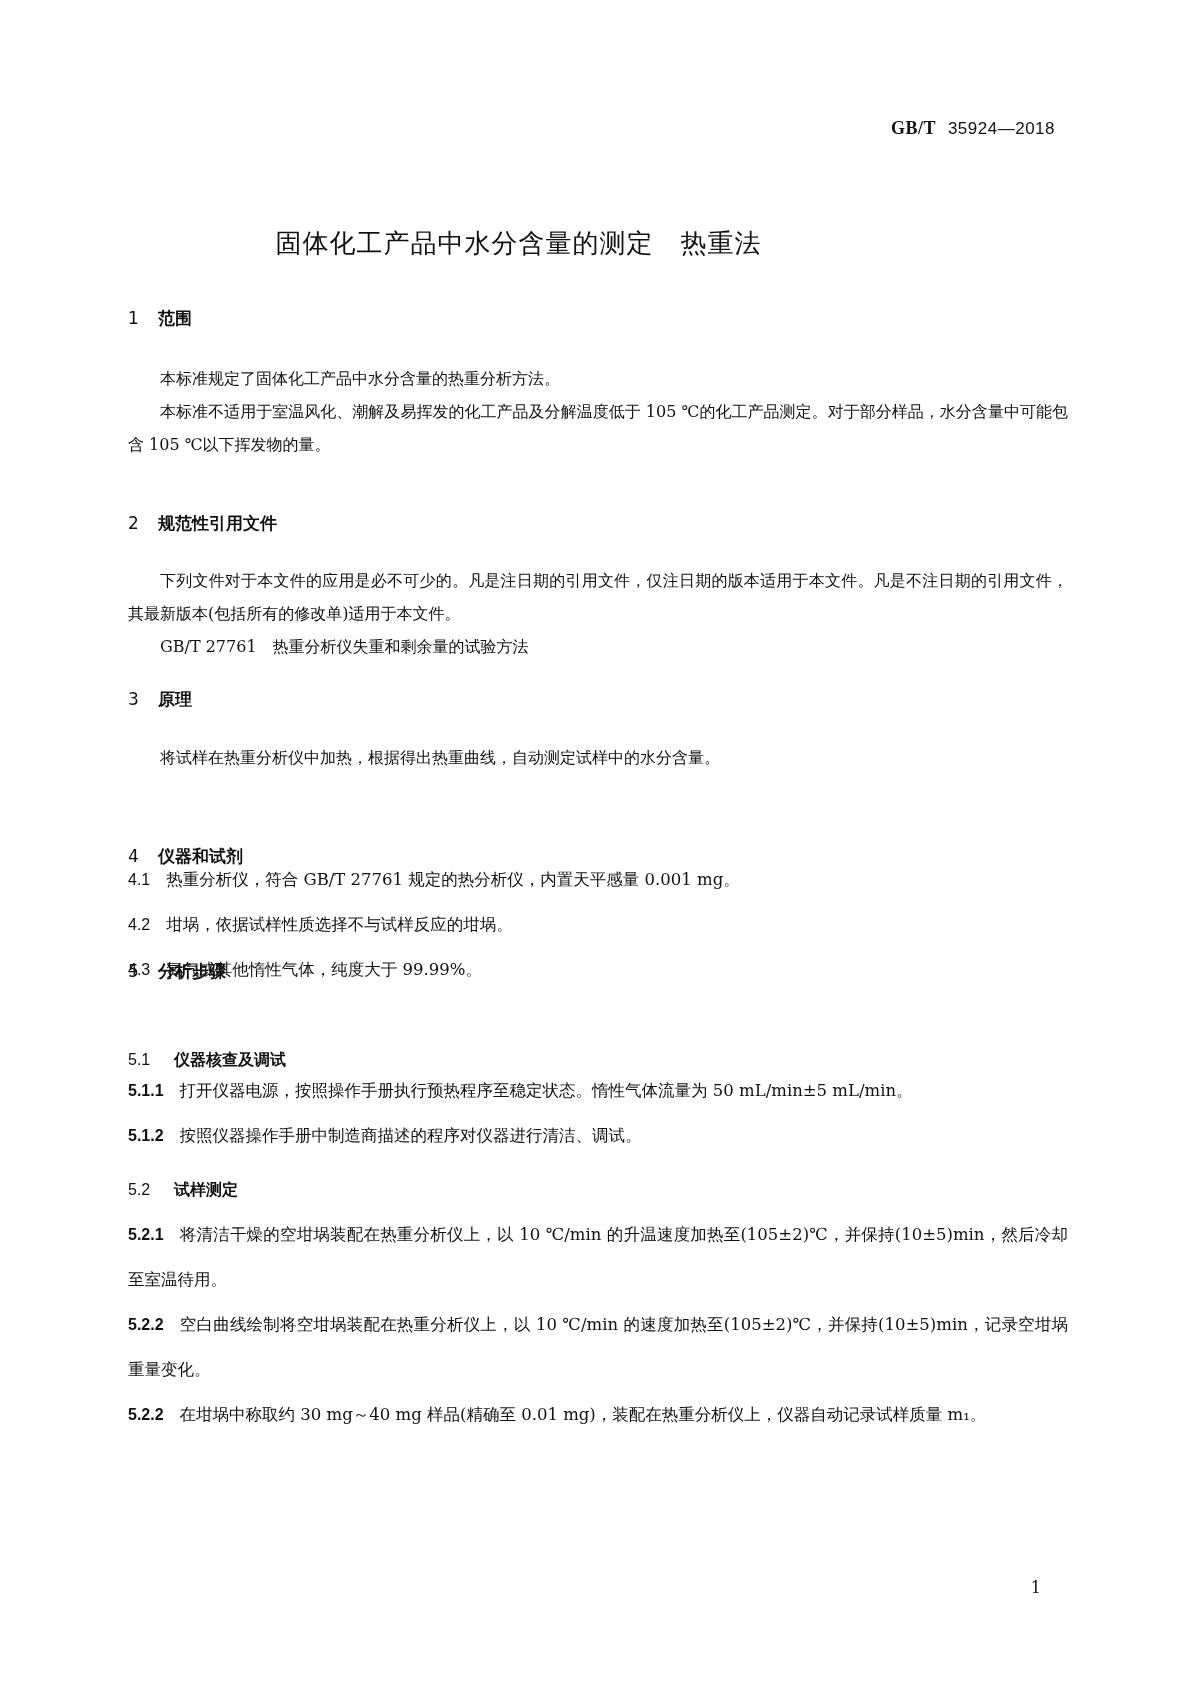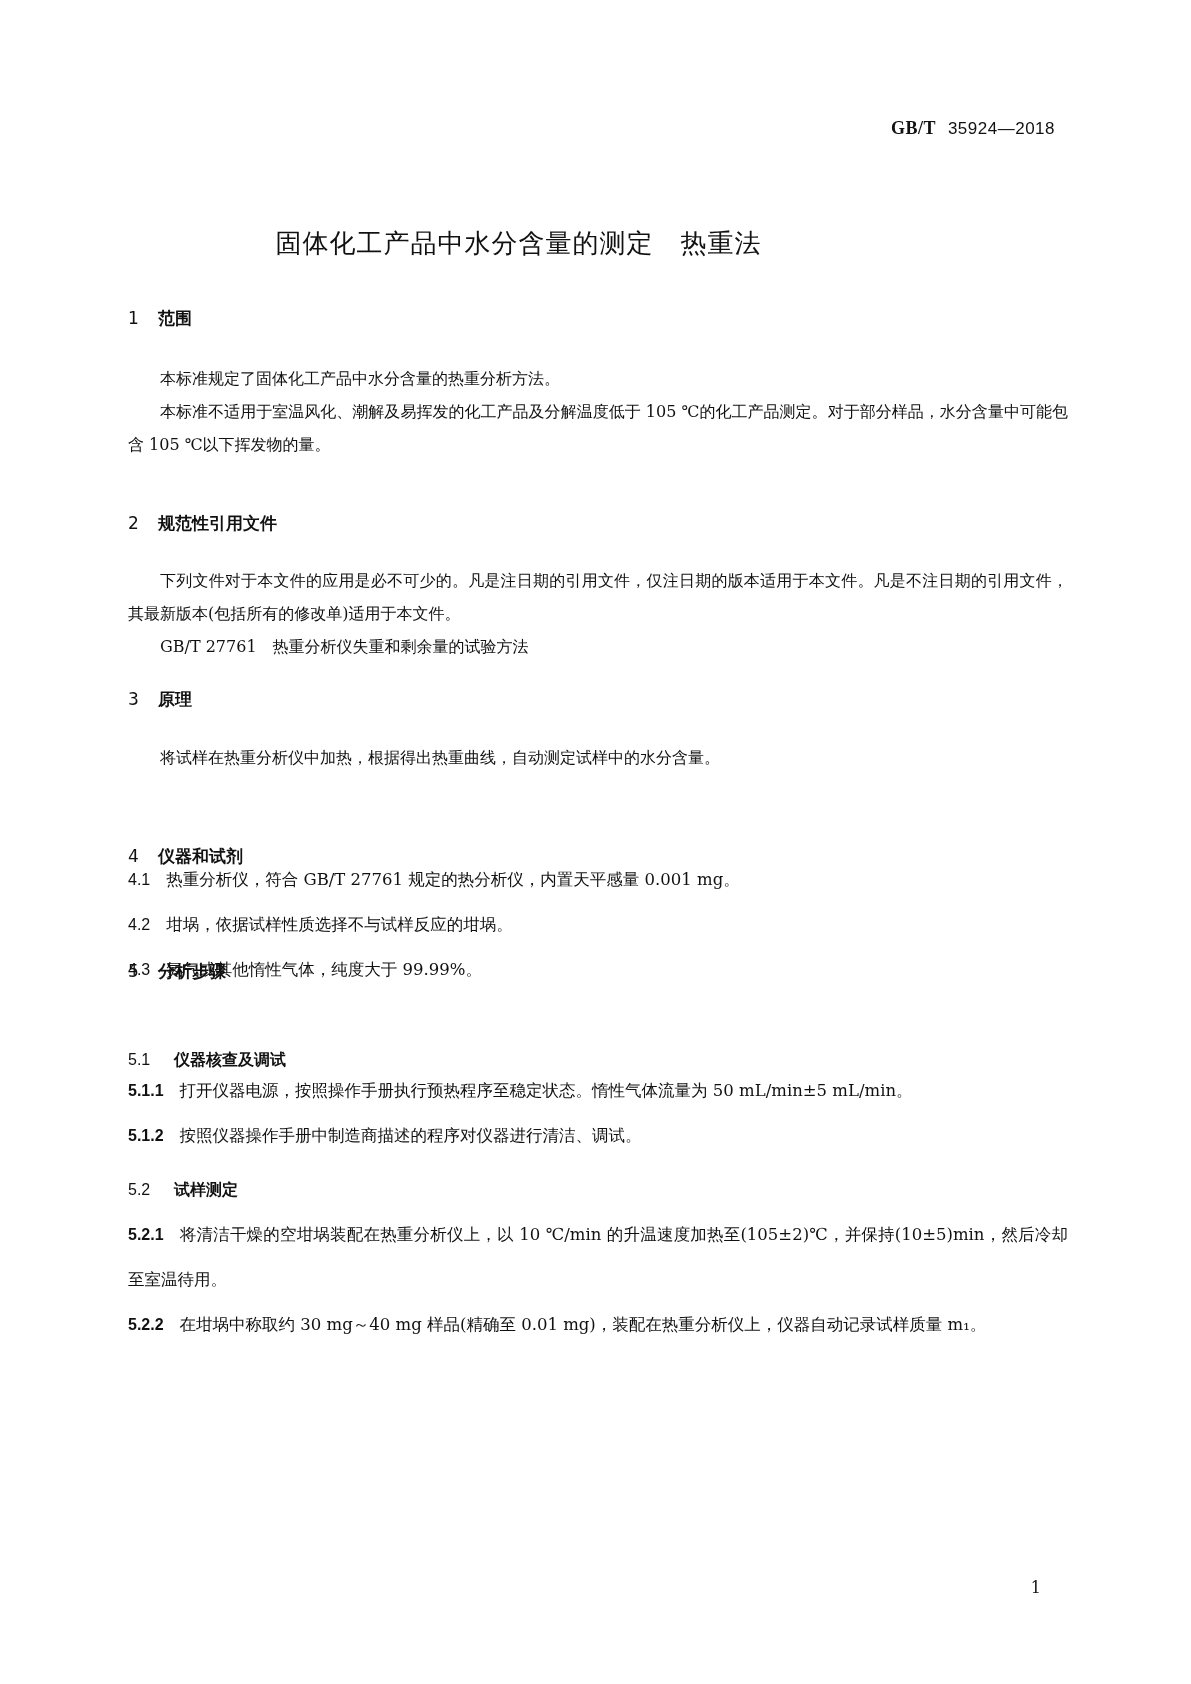--- a/index.html
+++ b/index.html
@@ -54,16 +54,17 @@
 
 <div class="abs h2" style="top:1050px;"><span class="num">5.1</span><span>仪器核查及调试</span></div>
 <div class="abs" style="top:1068px;">
   <div class="item"><span class="num">5.1.1</span><span>打开仪器电源，按照操作手册执行预热程序至稳定状态。惰性气体流量为 50 mL/min±5 mL/min。</span></div>
   <div class="item"><span class="num">5.1.2</span><span>按照仪器操作手册中制造商描述的程序对仪器进行清洁、调试。</span></div>
 </div>
 
 <div class="abs h2" style="top:1180px;"><span class="num">5.2</span><span>试样测定</span></div>
 <div class="abs" style="top:1212px;">
   <div class="item"><span class="num">5.2.1</span><span>将清洁干燥的空坩埚装配在热重分析仪上，以 10 ℃/min 的升温速度加热至(105±2)℃，并保持(10±5)min，然后冷却至室温待用。</span></div>
+  <div class="item"><span class="num">5.2.2</span><span>空白曲线绘制将空坩埚装配在热重分析仪上，以 10 ℃/min 的速度加热至(105±2)℃，并保持(10±5)min，记录空坩埚重量变化。</span></div>
   <div class="item"><span class="num">5.2.2</span><span>在坩埚中称取约 30 mg～40 mg 样品(精确至 0.01 mg)，装配在热重分析仪上，仪器自动记录试样质量 m₁。</span></div>
 </div>
 
 <div class="pageno">1</div>
 
 </body></html>

